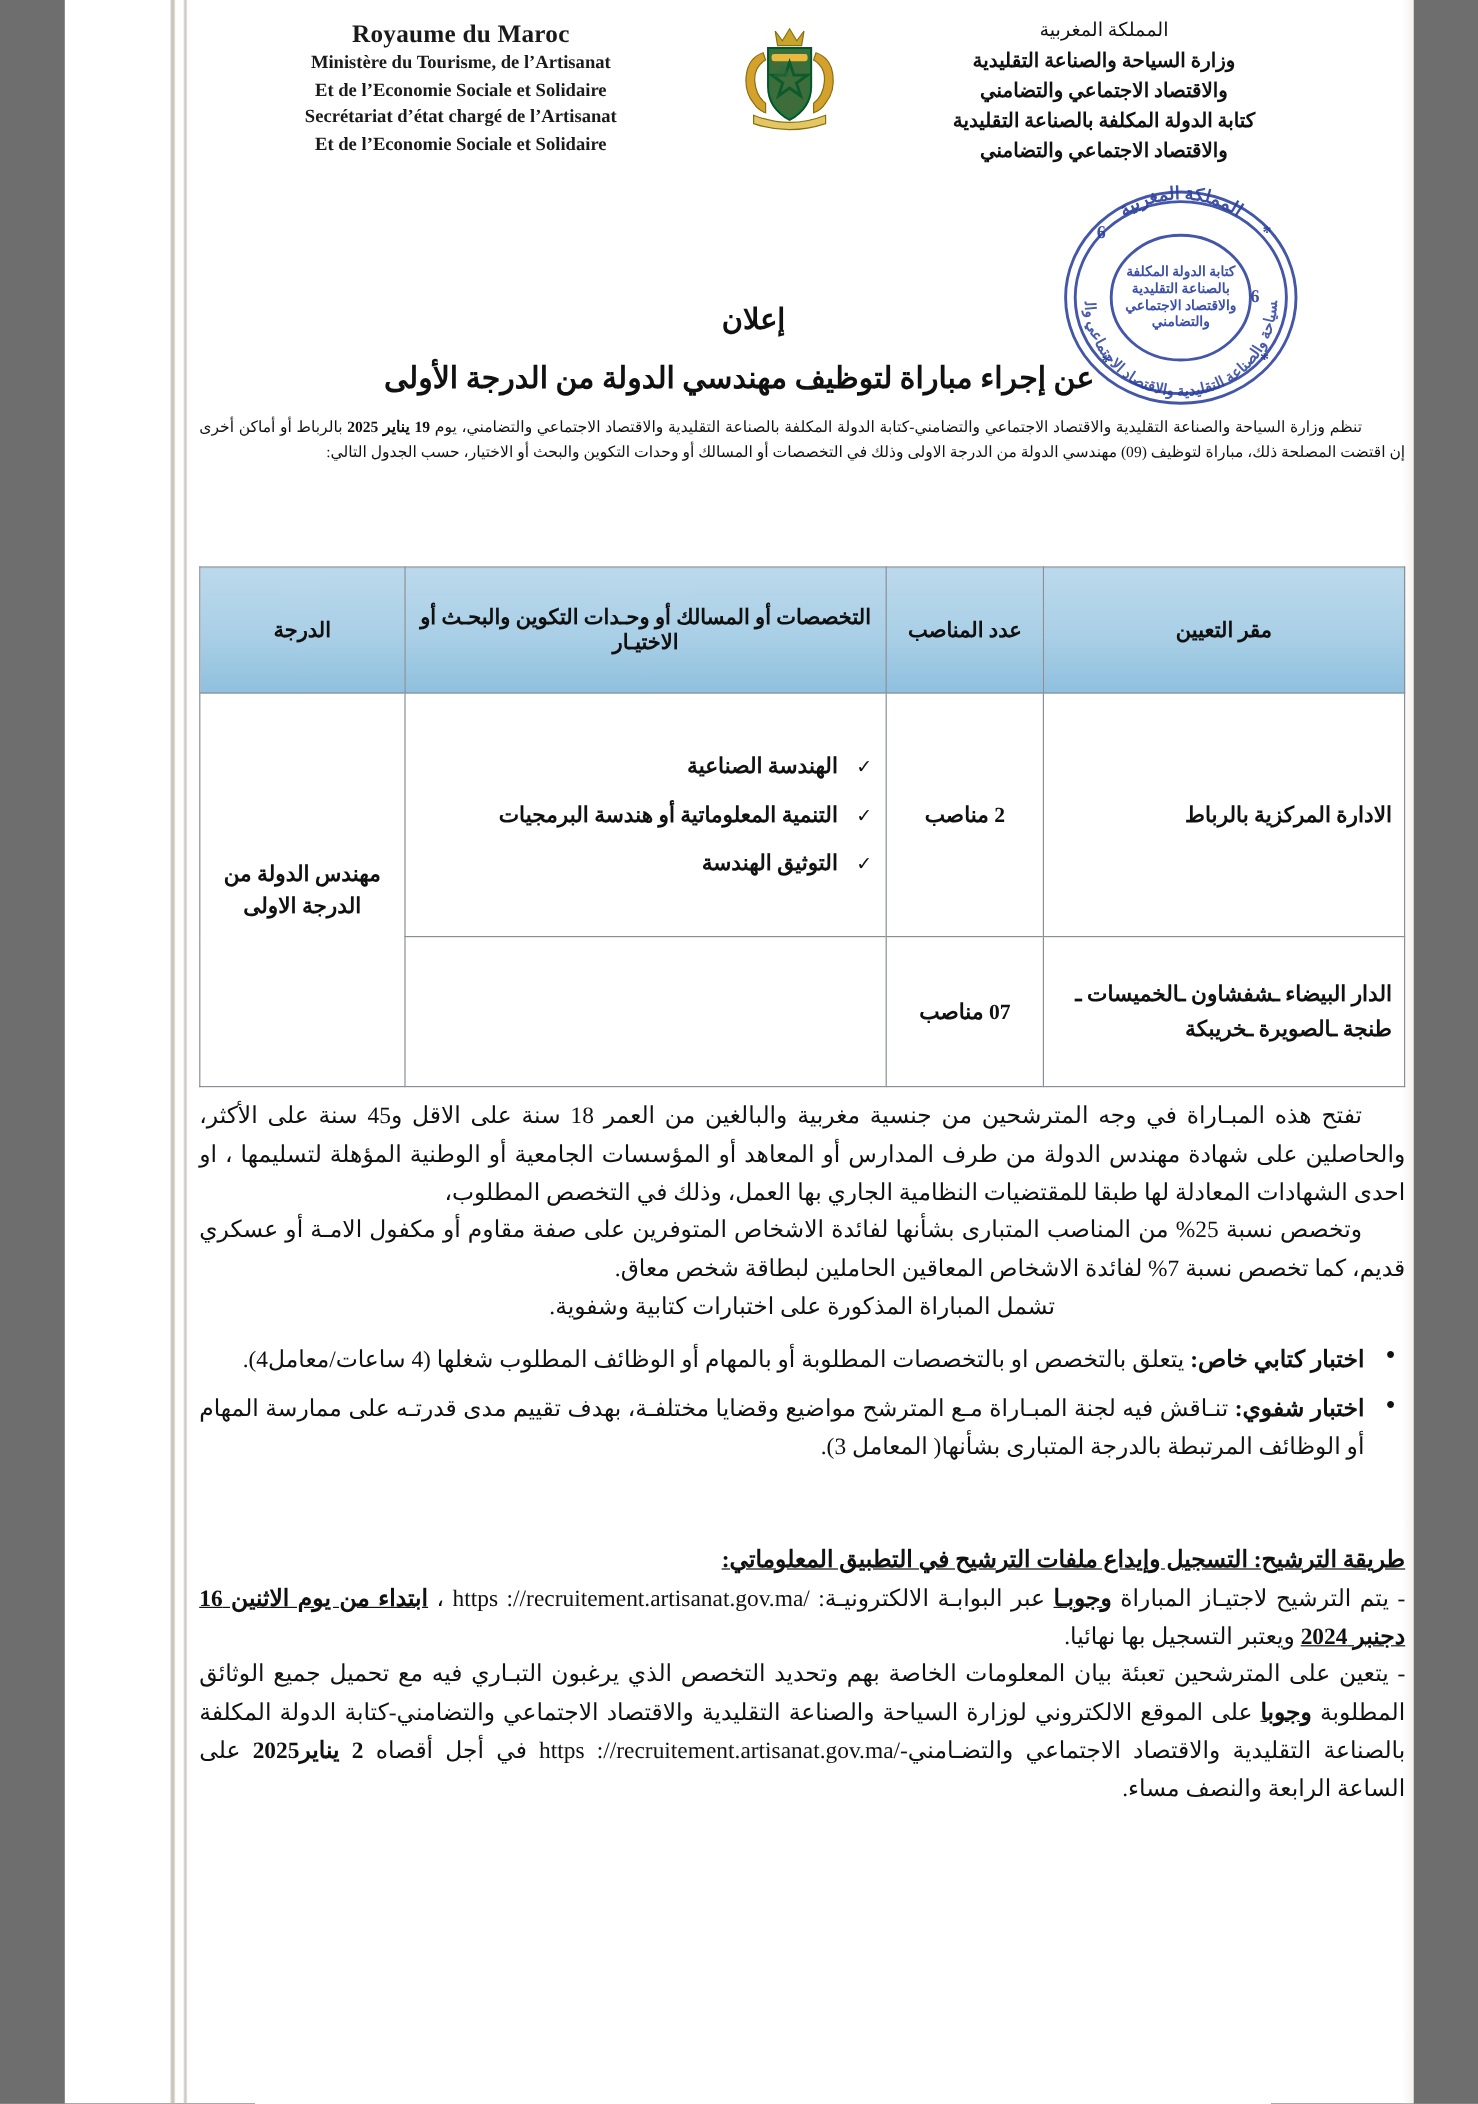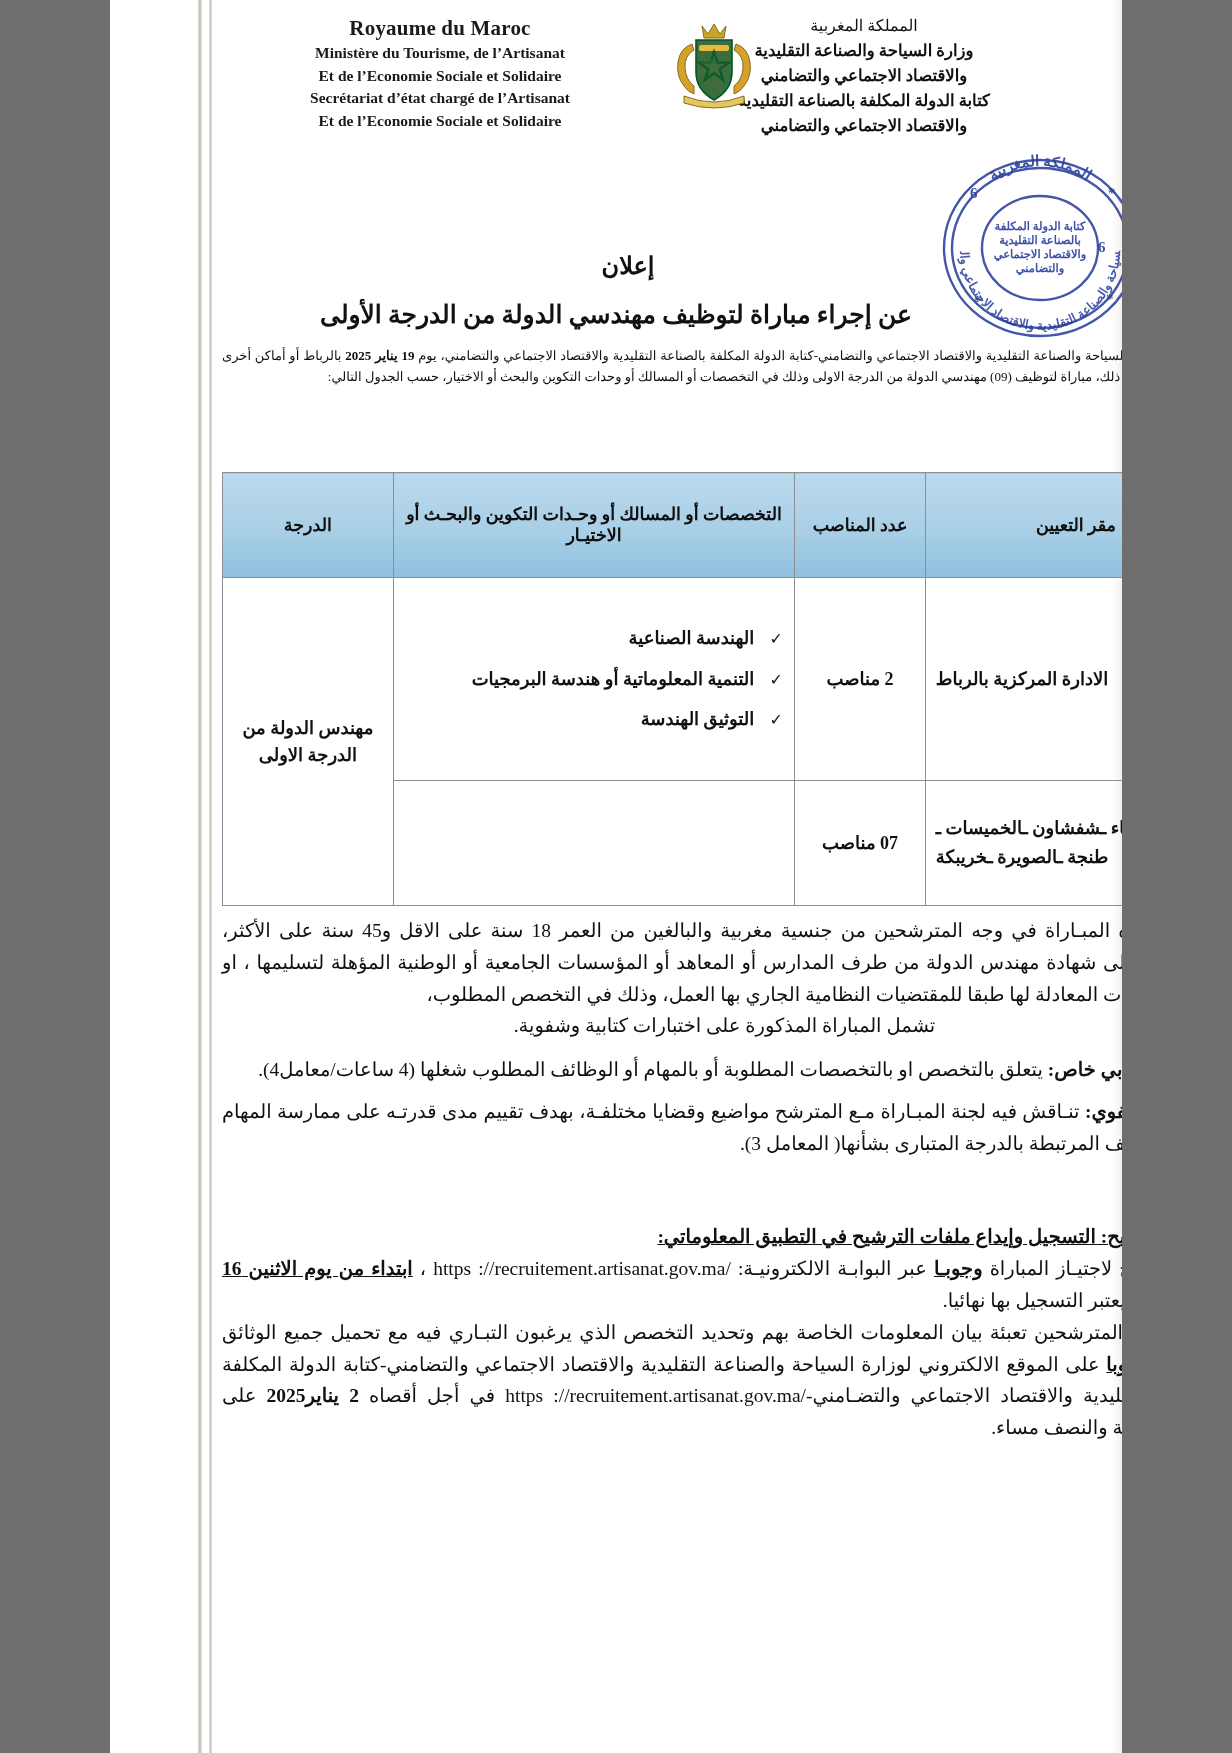--- a/index.html
+++ b/index.html
@@ -2,21 +2,21 @@
 <html lang="ar"><head>
 <meta charset="utf-8">
 <style>
   html, body {
     margin: 0;
     padding: 0;
     background: #6e6e6e;
   }
   .page {
     position: relative;
-    width: 1012px;
+    width: 1124px;
     height: 1753px;
     margin: 0 auto;
     background: #ffffff;
     overflow: hidden;
     font-family: "Liberation Serif", "DejaVu Serif", serif;
     color: #111111;
     box-sizing: border-box;
   }
   
   .scan-strip-a {
@@ -178,21 +178,21 @@
     width: 16px;
     text-align: center;
   }
   td.posts-cell {
     text-align: center;
     font-size: 18px;
     font-weight: bold;
     line-height: 1.5;
   }
   td.site-cell {
-    text-align: left;
+    text-align: right;
     font-size: 18px;
     font-weight: bold;
     line-height: 1.6;
   }
   tr.row-1 td { height: 190px; }
   tr.row-2 td { height: 112px; }
 
   
   .lower-wrap {
     position: absolute;
@@ -373,20 +373,21 @@
           <td class="posts-cell">07 مناصب</td>
           <td class="spec-cell"></td>
         </tr>
       </tbody>
     </table>
   </div>
 
   <div class="lower-wrap">
 
     <p class="para indent">تفتح هذه المبـاراة في وجه المترشحين من جنسية مغربية والبالغين من العمر 18 سنة على الاقل و45 سنة على الأكثر، والحاصلين على شهادة مهندس الدولة من طرف المدارس أو المعاهد أو المؤسسات الجامعية أو الوطنية المؤهلة لتسليمها ، او احدى الشهادات المعادلة لها طبقا للمقتضيات النظامية الجاري بها العمل، وذلك في التخصص المطلوب،</p>
+    <p class="para indent">وتخصص نسبة 25% من المناصب المتبارى بشأنها لفائدة الاشخاص المتوفرين على صفة مقاوم أو مكفول الامـة أو عسكري قديم، كما تخصص نسبة 7% لفائدة الاشخاص المعاقين الحاملين لبطاقة شخص معاق.</p>
     <p class="para center-line">تشمل المباراة المذكورة على اختبارات كتابية وشفوية.</p>
 
     <ul class="exam-list">
       <li>
         <span class="bld">اختبار كتابي خاص:</span><span> يتعلق  بالتخصص او بالتخصصات المطلوبة أو بالمهام أو الوظائف المطلوب شغلها (4 ساعات/معامل4).</span>
       </li>
       <li>
         <span class="bld">اختبار شفوي:</span><span> تنـاقش فيه لجنة المبـاراة مـع المترشح مواضيع وقضايا مختلفـة، بهدف تقييم مدى قدرتـه على ممارسة المهام  أو الوظائف المرتبطة بالدرجة المتبارى بشأنها( المعامل 3).</span>
       </li>
     </ul>

